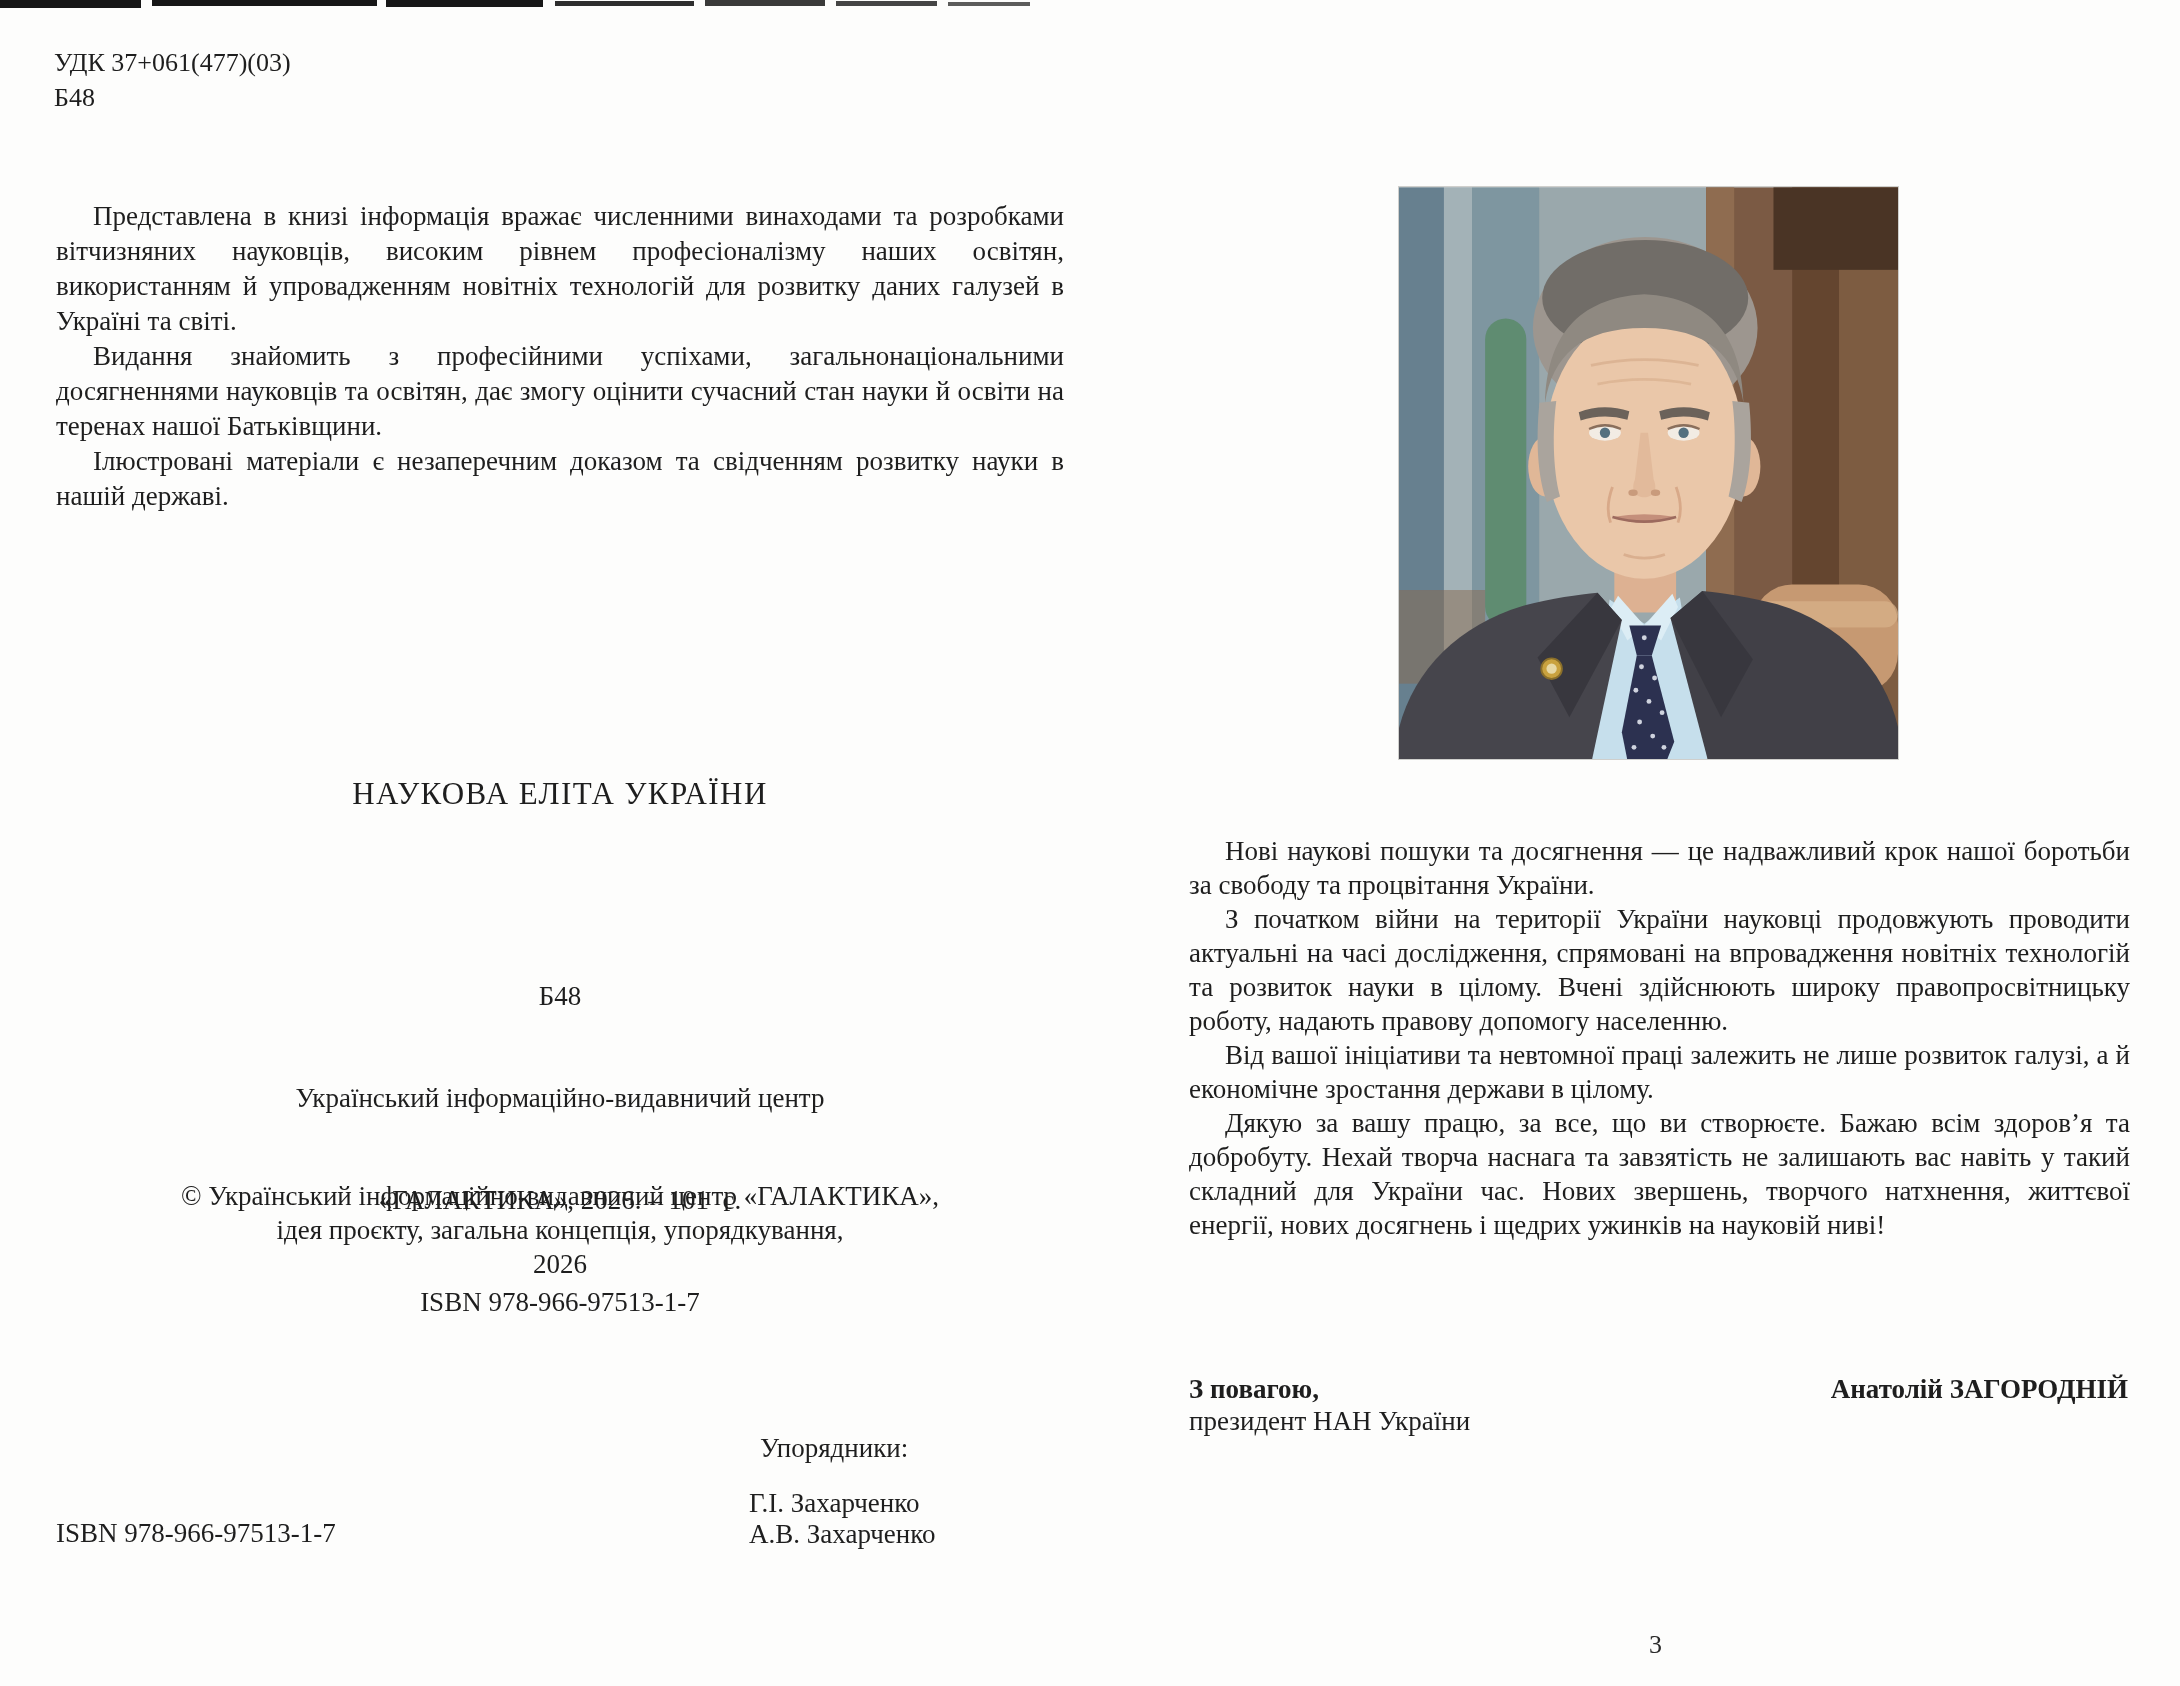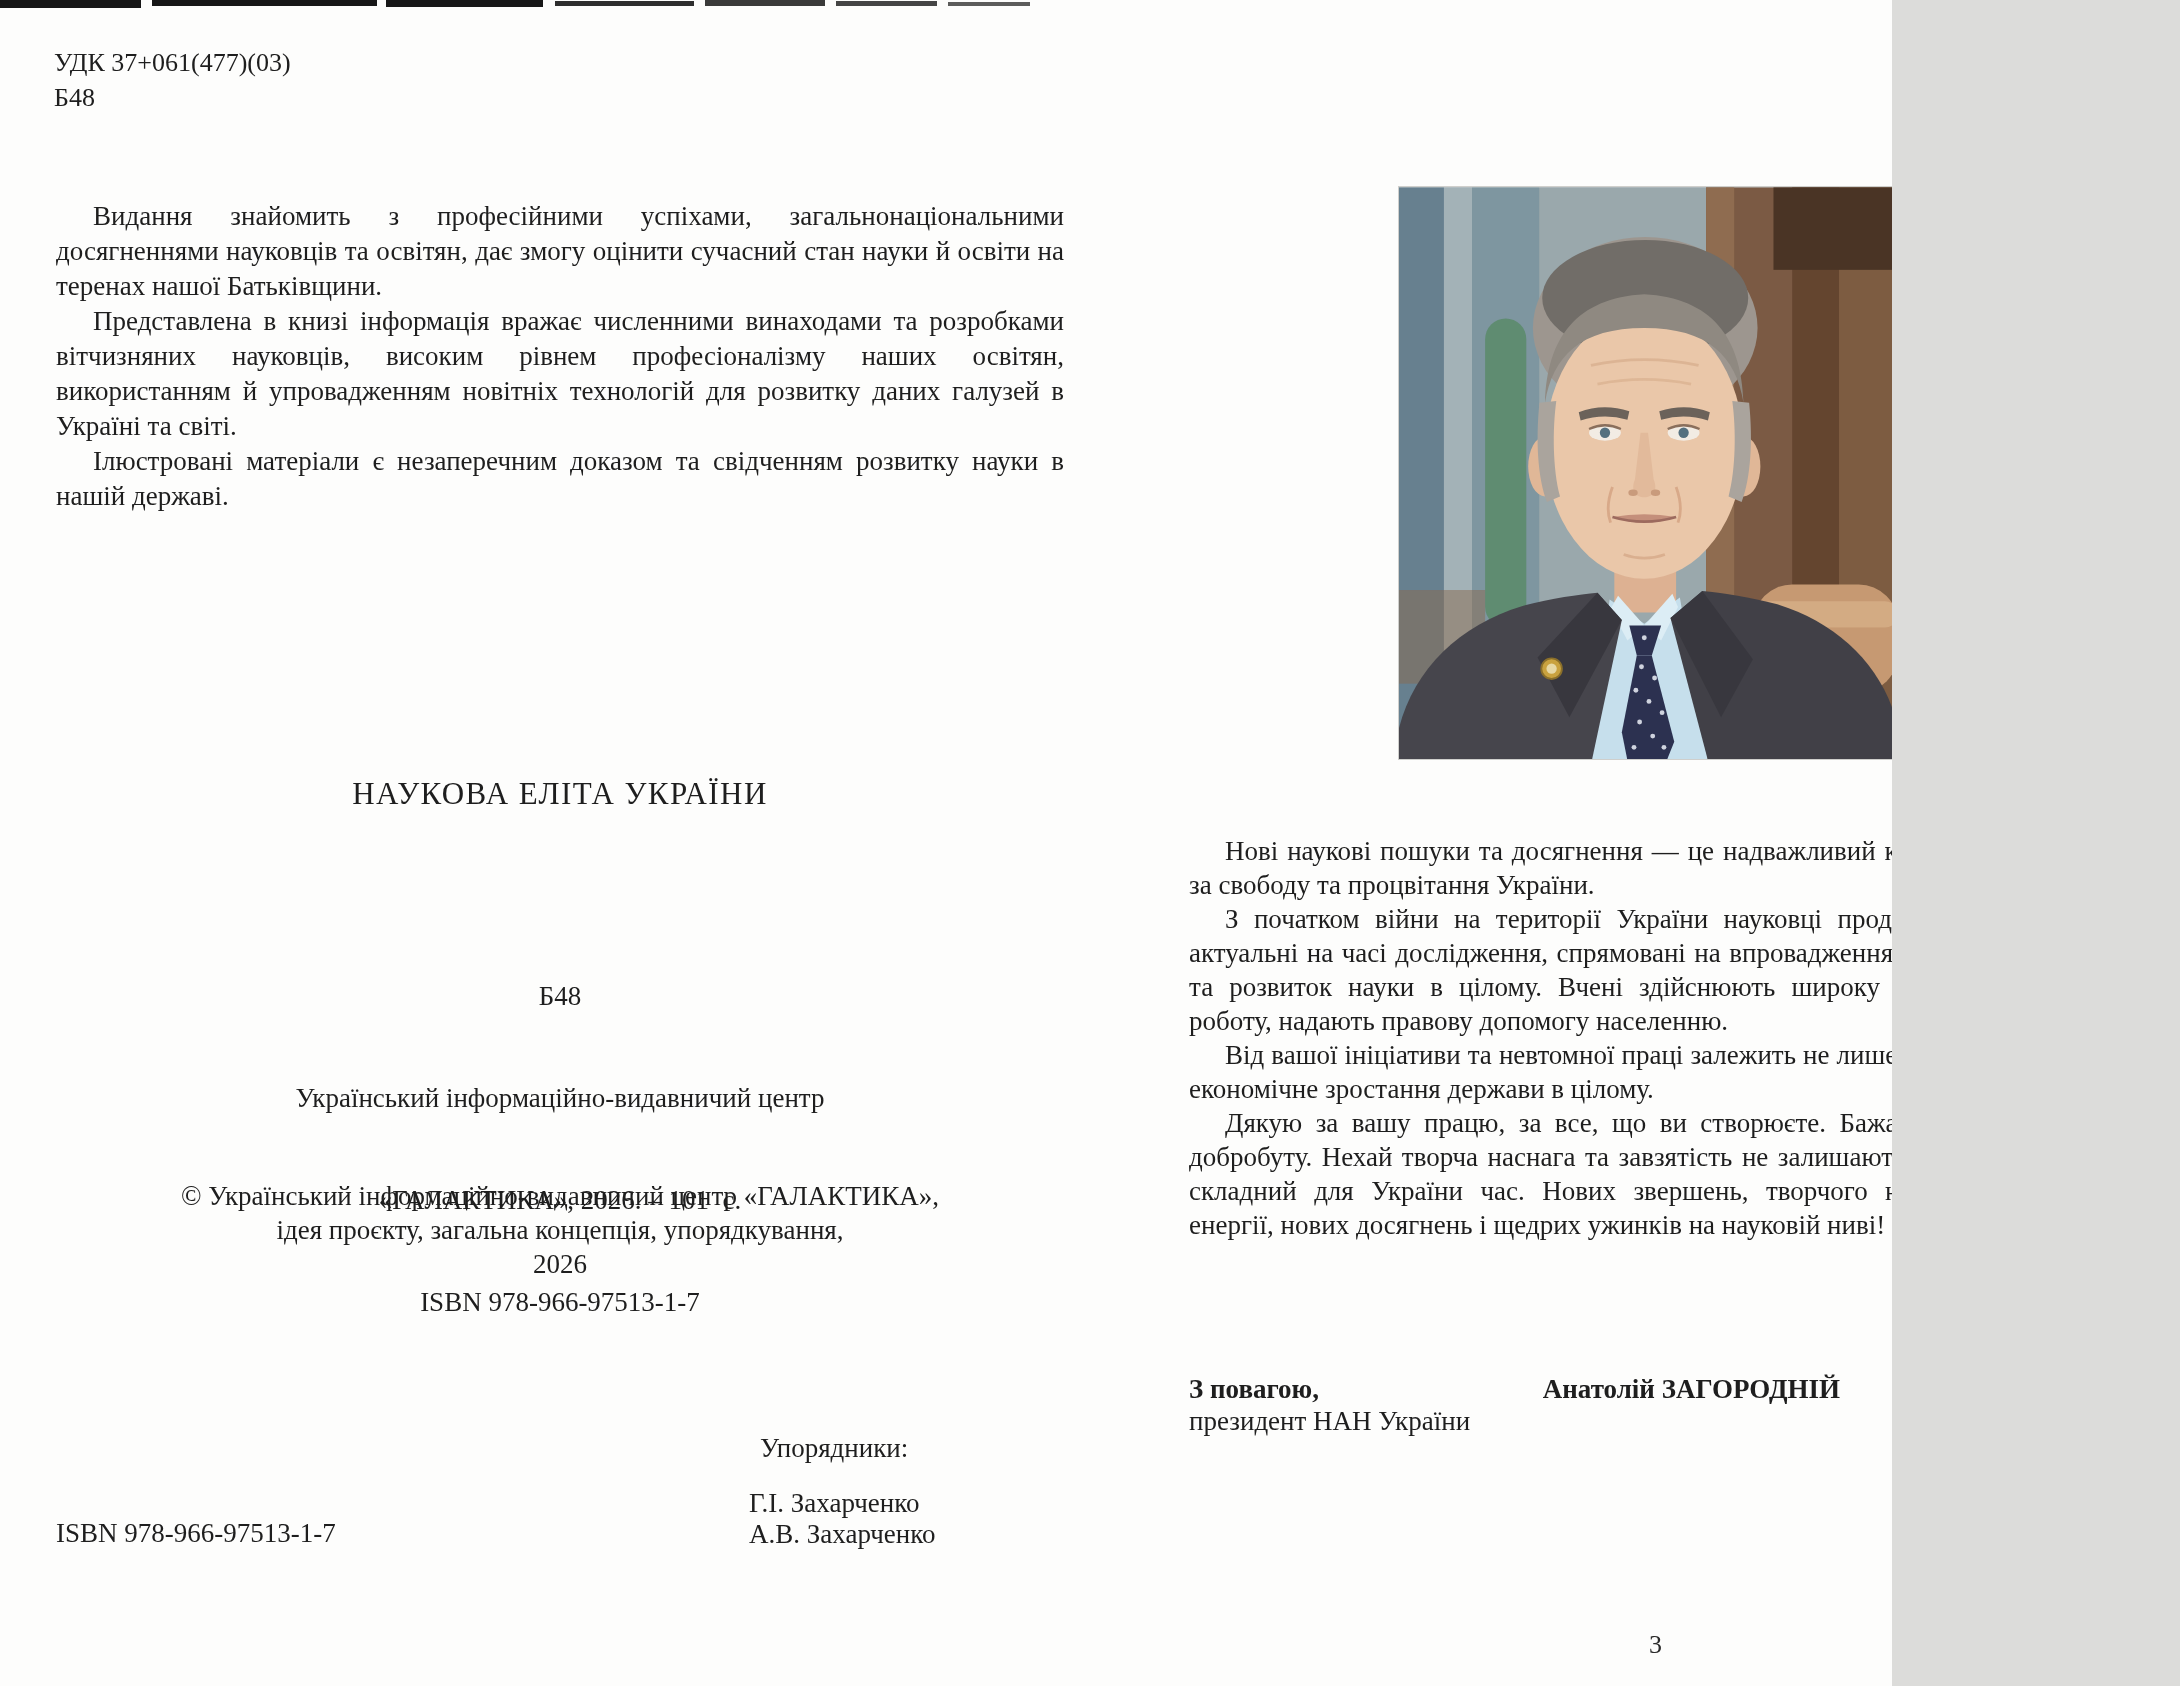--- a/index.html
+++ b/index.html
@@ -1,17 +1,17 @@
 <!DOCTYPE html>
 <html style="font-size:15px"><head>
 <meta charset="utf-8">
 <style>
   html,body{margin:0;padding:0;background:#dcdcda;}
   .page{
-    position:relative; width:1892px; height:1686px; background:#fdfdfc;
+    position:relative; width:2180px; height:1686px; background:#fdfdfc;
     font-family:"Liberation Serif","DejaVu Serif",serif; color:#1e1e1e;
     overflow:hidden;
   }
   
   .artifact{position:absolute;background:#171717;}
   
   .udc-block{position:absolute;left:54px;top:45px;font-size:26px;line-height:35px;}
   .annotation{position:absolute;left:56px;top:199px;width:1008px;font-size:27px;
               line-height:35px;text-align:justify;}
   .annotation p{margin:0;text-indent:37px;}
@@ -49,22 +49,22 @@
   <div class="artifact" style="left:705px;top:0;width:120px;height:5.6px;opacity:.85;"></div>
   <div class="artifact" style="left:836px;top:0.9px;width:101px;height:4.7px;opacity:.8;"></div>
   <div class="artifact" style="left:948px;top:1.9px;width:82px;height:3.7px;opacity:.7;"></div>
 
   <div class="udc-block">
     <div>УДК 37+061(477)(03)</div>
     <div>Б48</div>
   </div>
 
   <div class="annotation">
+    <p>Представлена в книзі інформація вражає численними винаходами та розробками вітчизняних науковців, високим рівнем професіоналізму наших освітян, використанням й упровадженням новітніх технологій для розвитку даних галузей в Україні та світі.</p>
     <p>Видання знайомить з професійними успіхами, загальнонаціональними досягненнями науковців та освітян, дає змогу оцінити сучасний стан науки й освіти на теренах нашої Батьківщини.</p>
-    <p>Представлена в книзі інформація вражає численними винаходами та розробками вітчизняних науковців, високим рівнем професіоналізму наших освітян, використанням й упровадженням новітніх технологій для розвитку даних галузей в Україні та світі.</p>
     <p>Ілюстровані матеріали є незаперечним доказом та свідченням розвитку науки в нашій державі.</p>
   </div>
 
   <div class="book-title">НАУКОВА ЕЛІТА УКРАЇНИ</div>
 
   <div class="imprint">
     <div>Б48</div>
     <div>Український інформаційно-видавничий центр</div>
     <div>«ГАЛАКТИКА», 2026. – 101  с.</div>
     <div>ISBN 978-966-97513-1-7</div>

